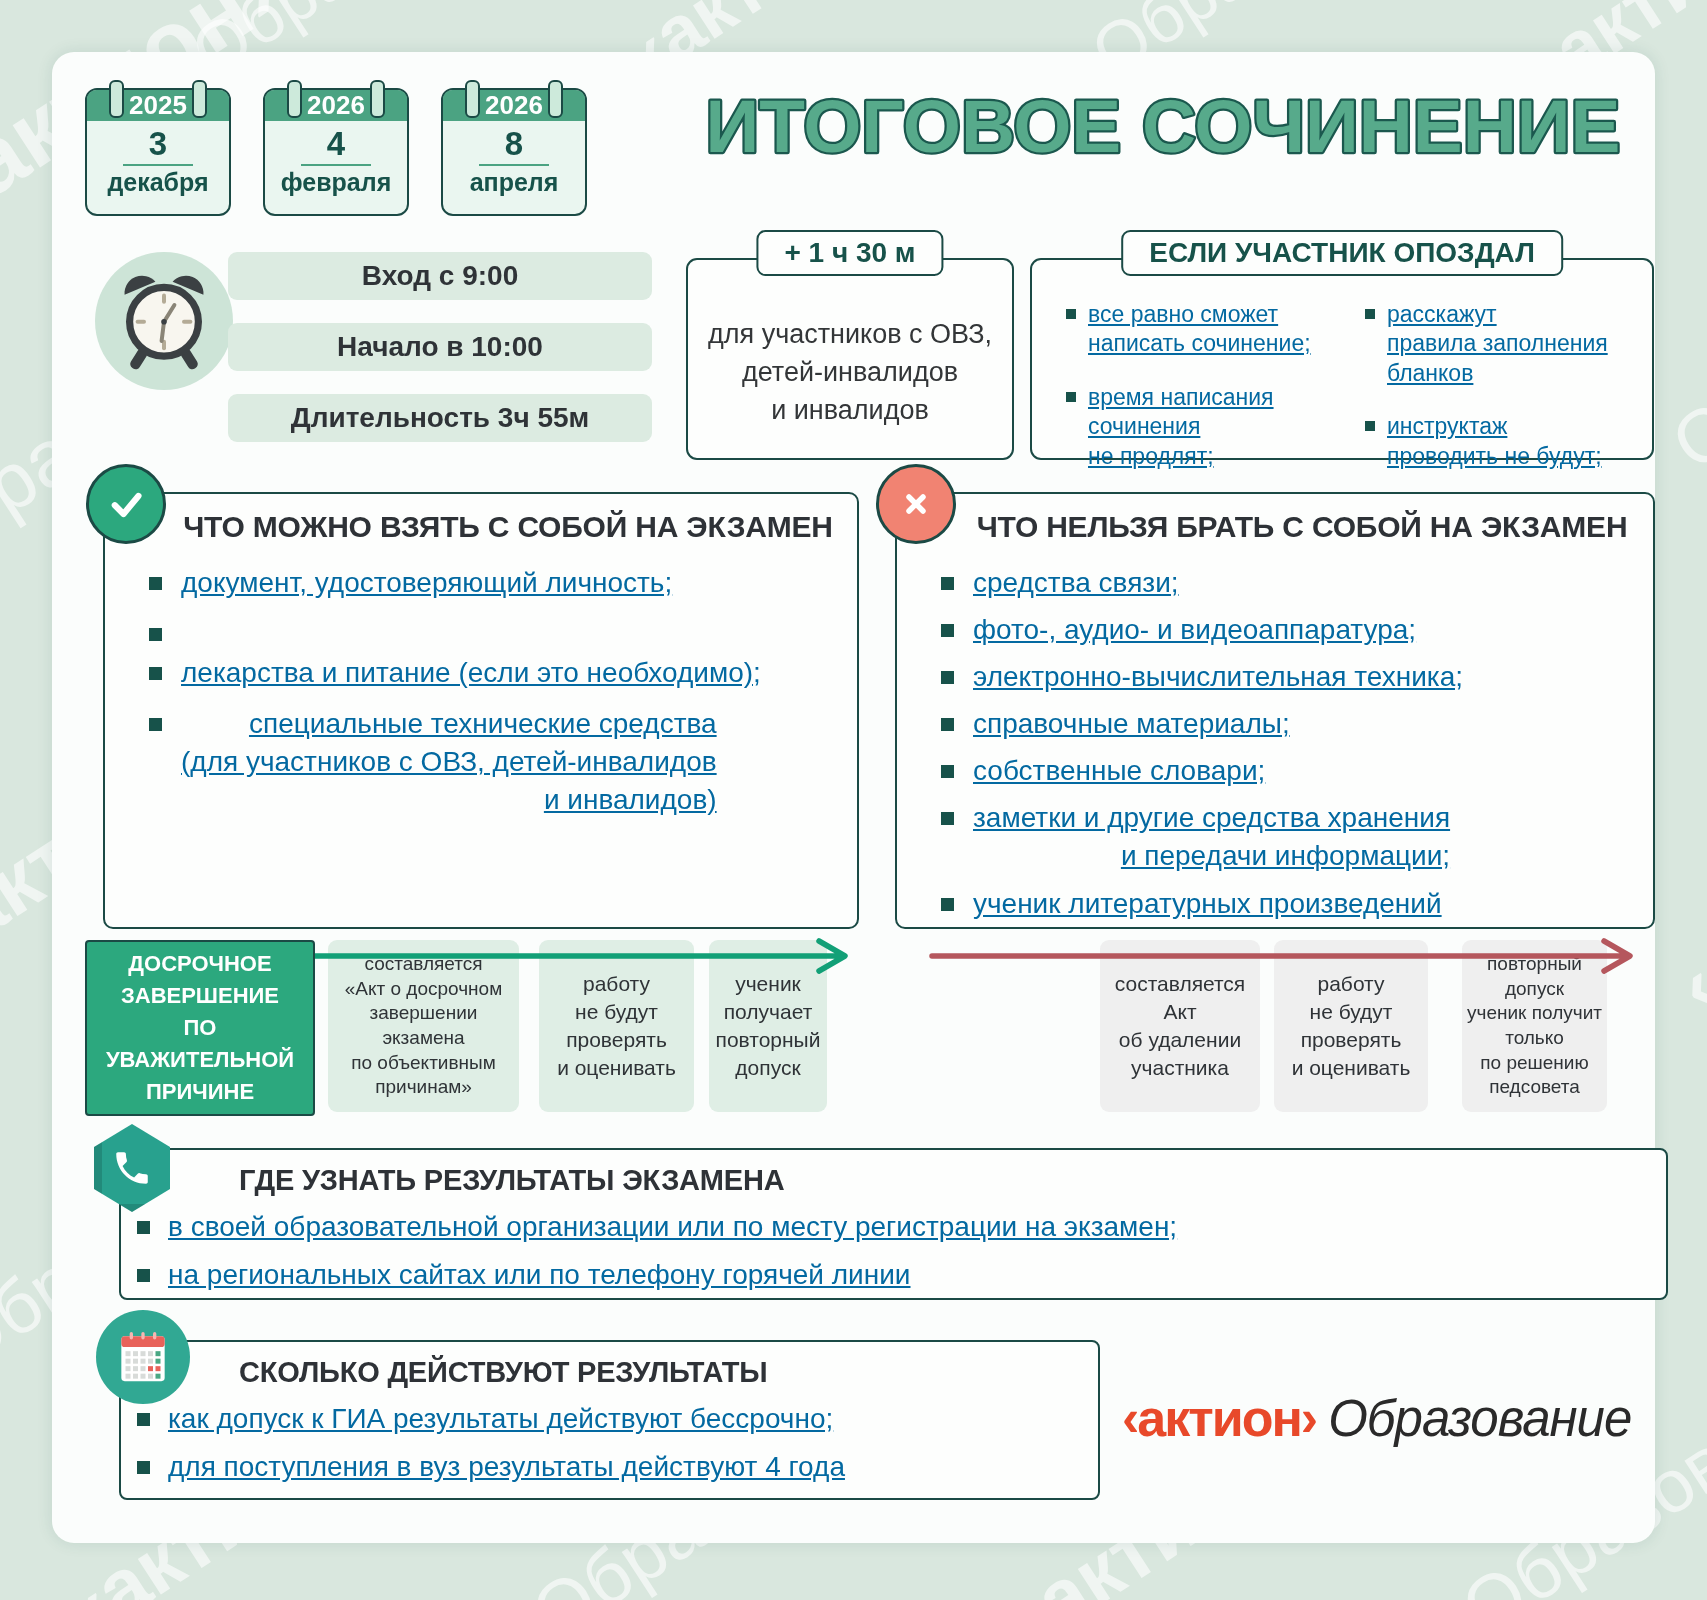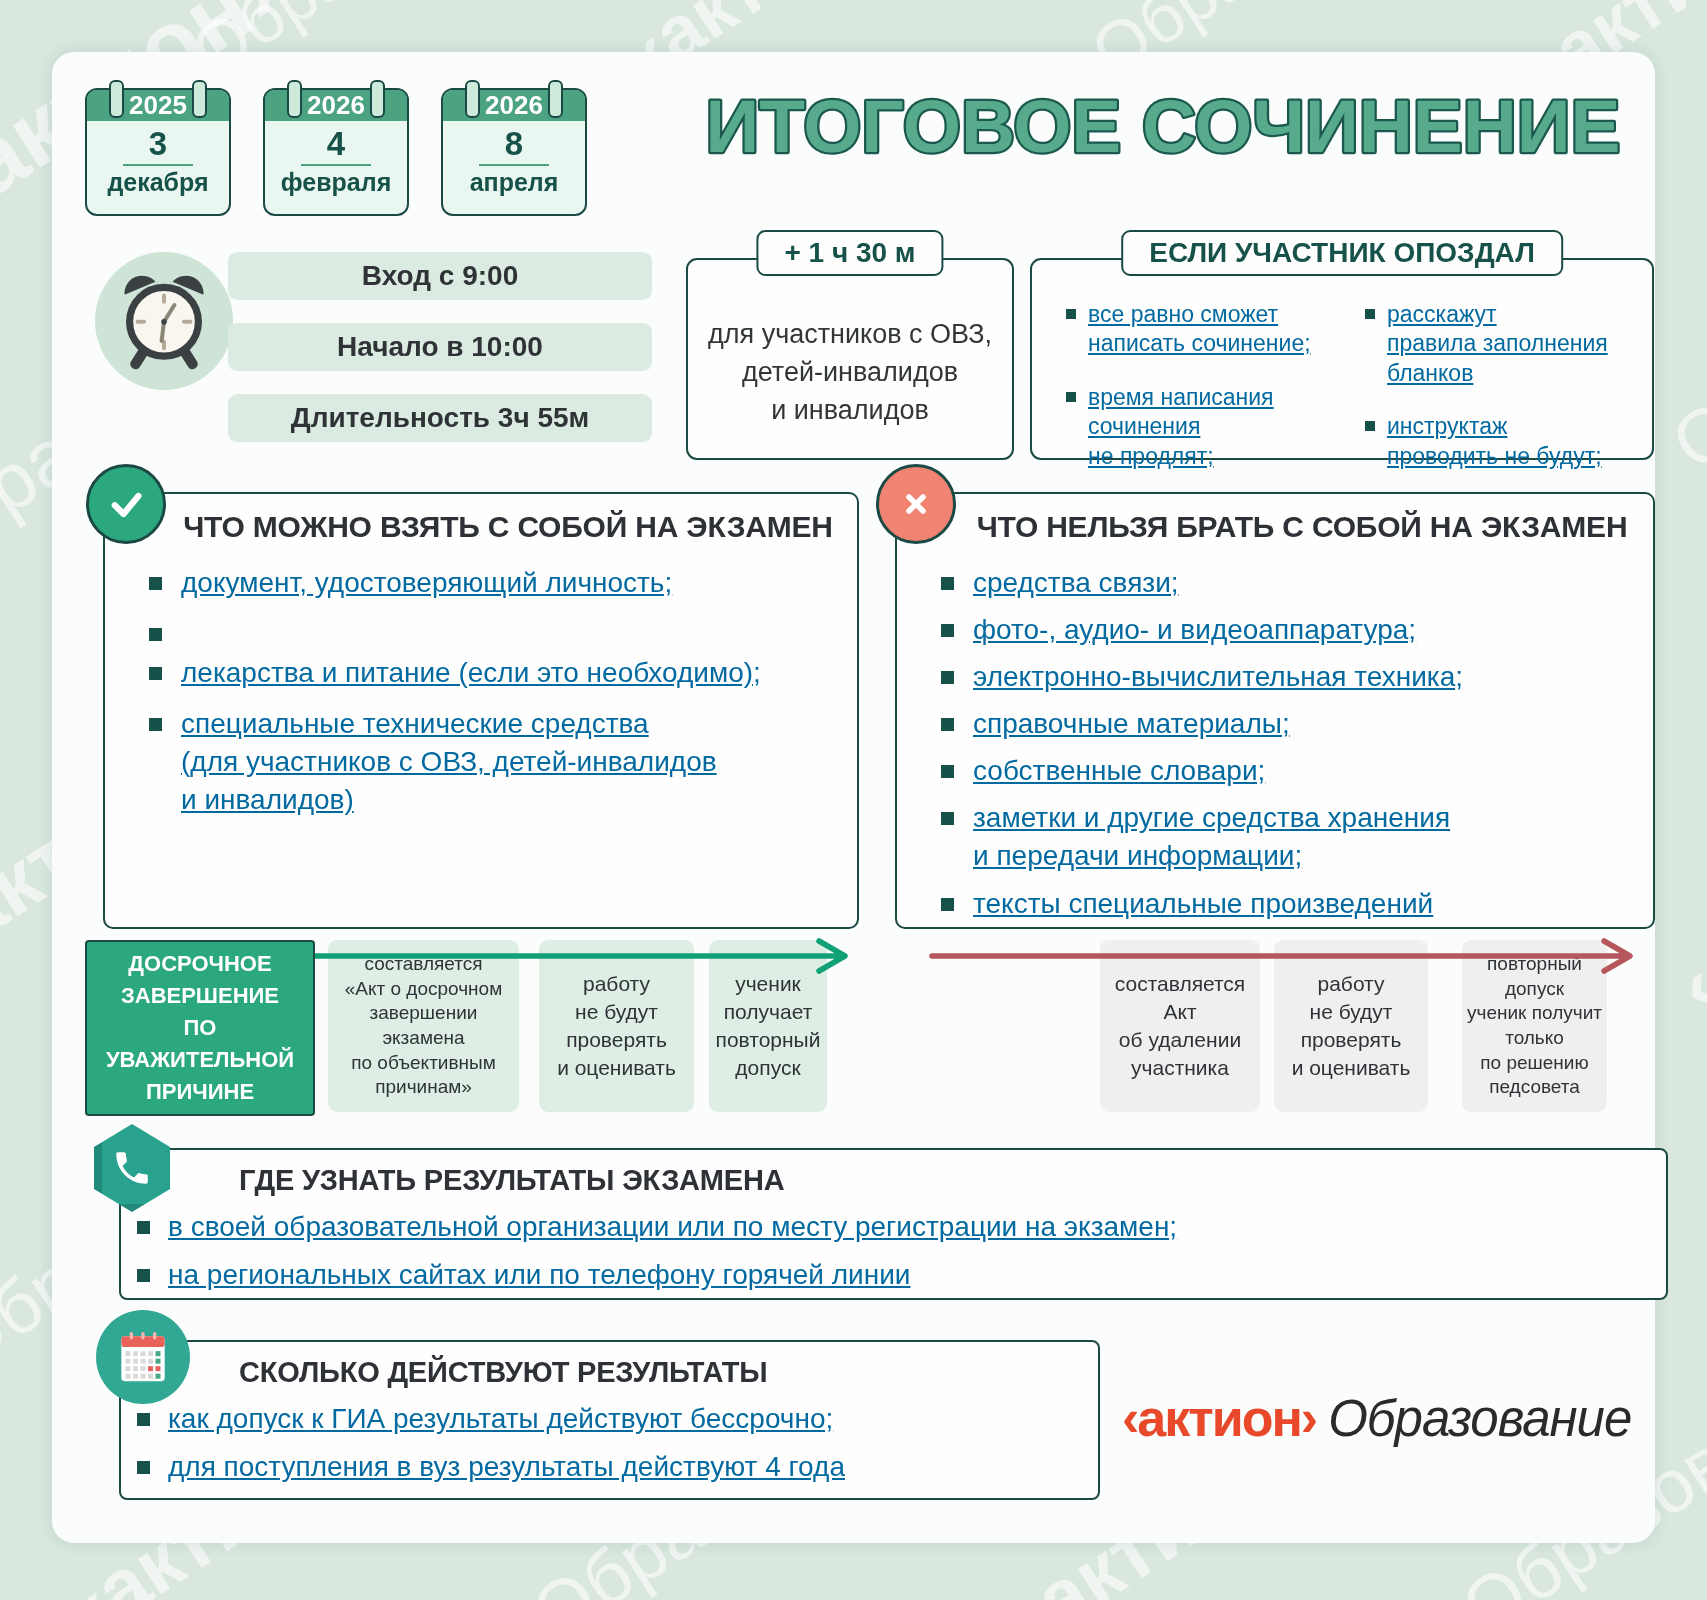--- a/index.html
+++ b/index.html
@@ -48,21 +48,21 @@
   
   .bi{display:flex;align-items:flex-start;}
   .sq{flex:0 0 auto;background:#17524a;}
   .bt{white-space:pre-line;color:#0369a1;text-decoration:underline;}
   .late-col .sq{width:10px;height:10px;margin:9px 12px 0 0;}
   .late-col .bt{font-size:23px;line-height:1.28;}
 
   
   .bigbox{position:absolute;top:492px;height:433px;background:#fdfefd;border:2.5px solid #1b4a45;border-radius:10px;}
   .bigbox h2{margin:16px 10px 0 64px;text-align:center;font-size:30px;font-weight:700;color:#2e3237;letter-spacing:-.2px;}
-  .biglist{margin-top:20px;padding:0 28px 0 44px;display:flex;flex-direction:column;gap:13px;}
+  .biglist{margin-top:20px;padding:0 28px 0 44px;display:flex;flex-direction:column;gap:13px;text-align:right;}
   .biglist .sq{width:13px;height:13px;margin:13px 19px 0 0;}
   .biglist .bt{font-size:28px;line-height:1.36;}
   .round-badge{position:absolute;width:74px;height:74px;border-radius:50%;border:3px solid #1b4a45;
                display:flex;align-items:center;justify-content:center;z-index:5;}
   .badge-green{background:#2ca87e;} .badge-red{background:#f18372;}
 
   
   .flow-primary{position:absolute;top:940px;height:172px;border:2.5px solid #1b4a45;border-radius:4px;
                 display:flex;align-items:center;justify-content:center;text-align:center;color:#fff;
                 font-weight:700;font-size:22px;line-height:1.45;white-space:pre-line;z-index:4;}
@@ -270,21 +270,21 @@
             <span class="sq"></span>
             <span class="bt">собственные словари;</span>
           </div>
         <div class="bi">
             <span class="sq"></span>
             <span class="bt">заметки и другие средства хранения
 и передачи информации;</span>
           </div>
         <div class="bi">
             <span class="sq"></span>
-            <span class="bt">тексты специальные произведений</span>
+            <span class="bt">ученик литературных произведений</span>
           </div>
       </div>
     </div>
 
     <svg class="arrow" style="left:85px;" width="790" height="40" viewBox="0 0 790 40">
       <path d="M40 20 H758 M734 5 L760 20 L734 35" fill="none" stroke="#12a077" stroke-width="5.5" stroke-linecap="round" stroke-linejoin="round"></path>
     </svg>
     <div class="flow-primary fp-green" style="left:85px;width:226px;">ДОСРОЧНОЕ
 ЗАВЕРШЕНИЕ
 ПО УВАЖИТЕЛЬНОЙ

